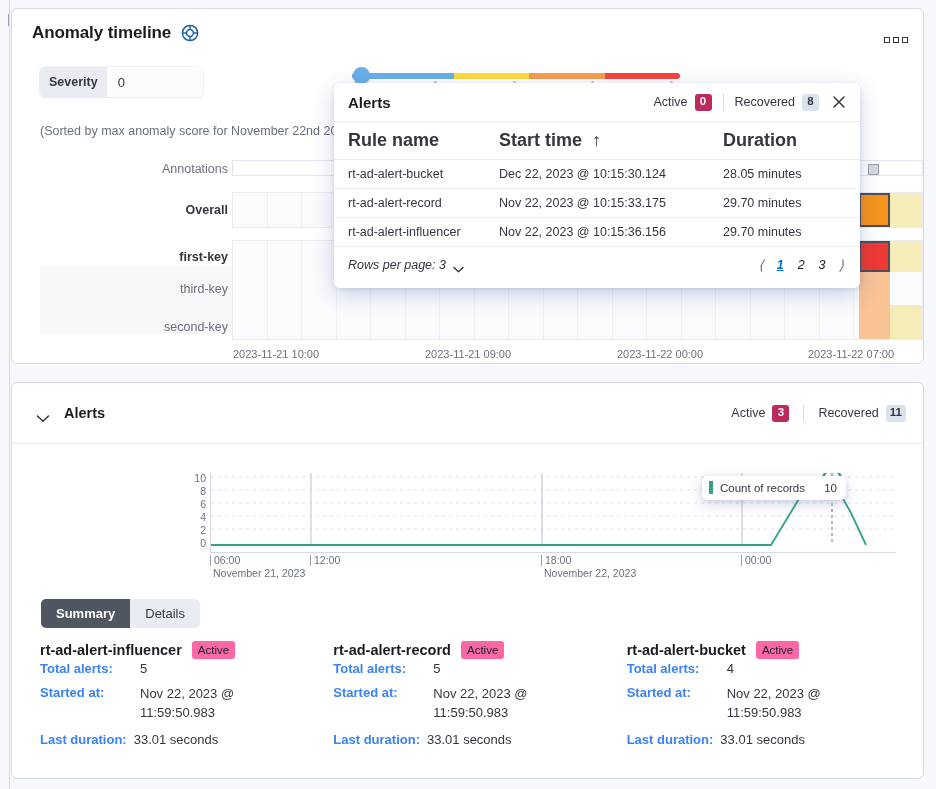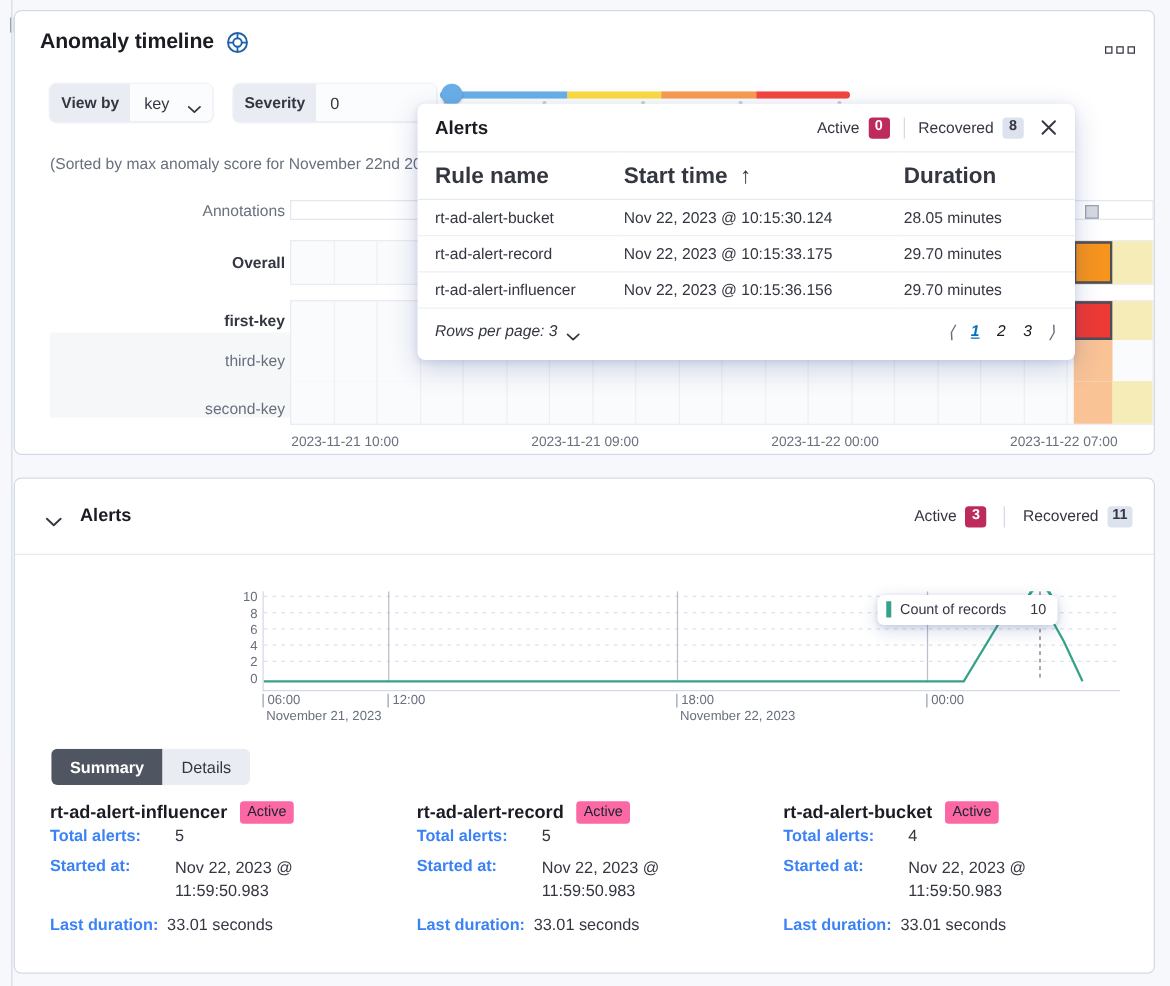--- a/index.html
+++ b/index.html
@@ -30,21 +30,21 @@
     background: #fff;
     border: 1px solid #d3dae6;
     border-radius: 6px;
   }
   #panel-timeline { left: 11px; top: 8px; width: 913px; height: 356px; }
   #panel-alerts   { left: 11px; top: 382px; width: 913px; height: 397px; }
 
   
   .tl-title-row {
     position: absolute; left: 20px; top: 14px;
-    display: flex; align-items: flex-end; gap: 10px;
+    display: flex; align-items: center; gap: 10px;
   }
   .tl-title {
     font-size: 17px; font-weight: bold; color: #1a1c21; letter-spacing: -0.1px;
   }
   .help-icon { width: 18px; height: 18px; display: block; }
 
   .more-btn {
     position: absolute; right: 14px; top: 22px;
     width: 26px; height: 18px;
     display: flex; align-items: center; justify-content: center; gap: 3px;
@@ -293,31 +293,20 @@
       </span>
     </div>
 
     <div class="more-btn">
       <i></i>
         <i></i>
         <i></i>
     </div>
 
     <div class="controls">
-      <div class="cgroup">
-        <div class="lab">View by</div>
-        <div class="sel">
-          <span>key</span>
-          <span class="chev">
-            <svg viewBox="0 0 11 7" width="11" height="7">
-              <path d="M1 1.5 L5.5 5.7 L10 1.5" fill="none" stroke="#343741" stroke-width="1.4" stroke-linecap="round" stroke-linejoin="round"></path>
-            </svg>
-          </span>
-        </div>
-      </div>
       <div class="cgroup">
         <div class="lab">Severity</div>
         <div class="val">0</div>
       </div>
     </div>
 
     <div class="slider-wrap">
       <div class="slider-track">
         <i style="width:31%;background:#6aafe8"></i>
         <i style="width:23%;background:#fcdb3f"></i>
@@ -496,21 +485,21 @@
             <span class="sort-arrow">↑</span>
           </th>
           <th>
             <span>Duration</span>
           </th>
         </tr>
       </thead>
       <tbody>
         <tr>
           <td class="c0">rt-ad-alert-bucket</td>
-          <td class="c1">Nov 22, 2023 @ 10:15:30.124</td>
+          <td class="c1">Dec 22, 2023 @ 10:15:30.124</td>
           <td>28.05 minutes</td>
         </tr>
         <tr>
           <td class="c0">rt-ad-alert-record</td>
           <td class="c1">Nov 22, 2023 @ 10:15:33.175</td>
           <td>29.70 minutes</td>
         </tr>
         <tr>
           <td class="c0">rt-ad-alert-influencer</td>
           <td class="c1">Nov 22, 2023 @ 10:15:36.156</td>

